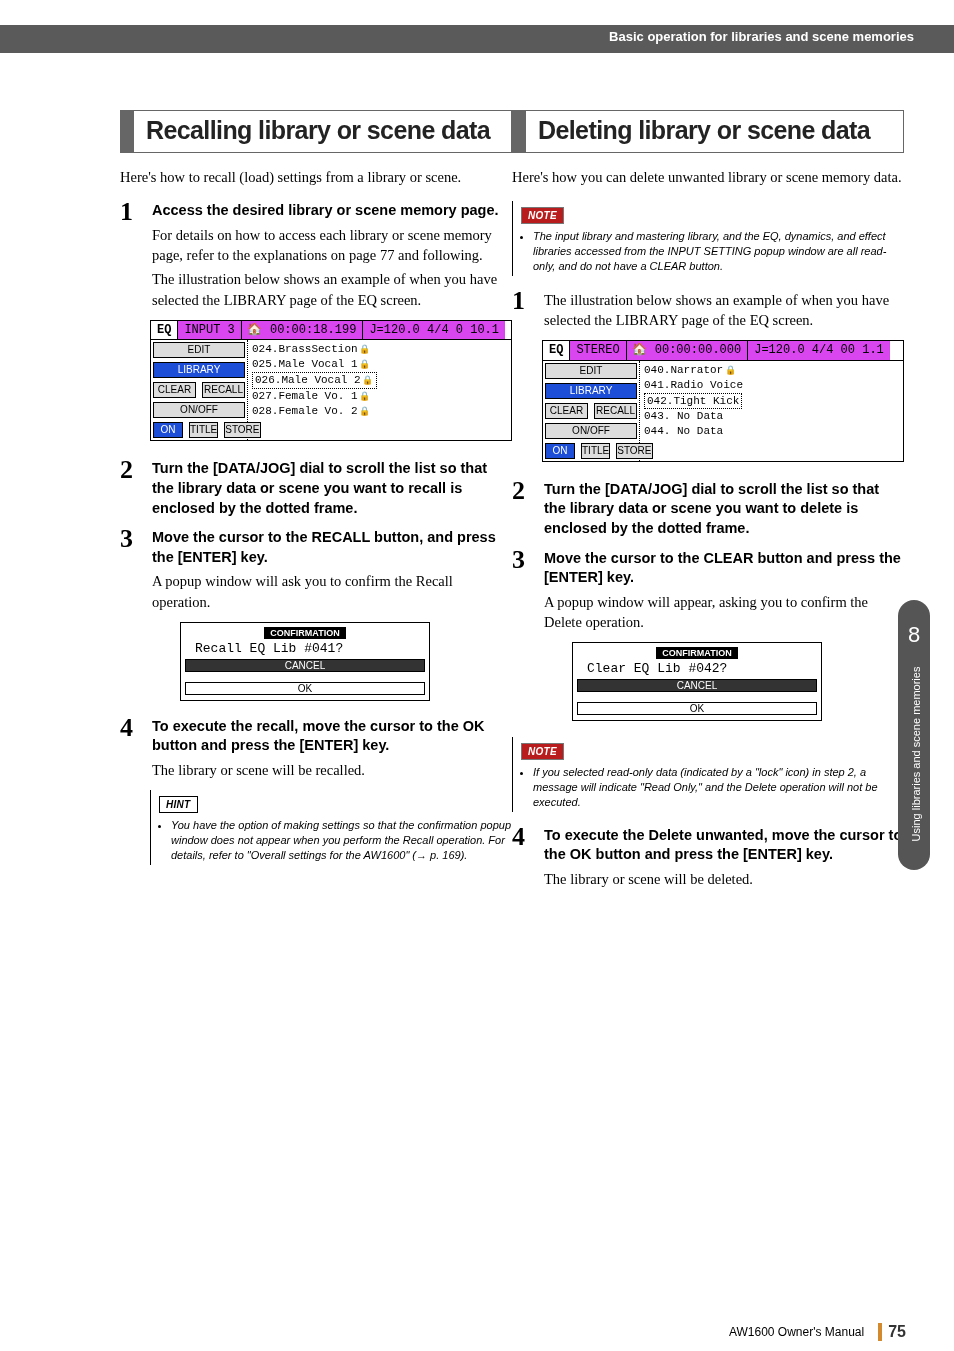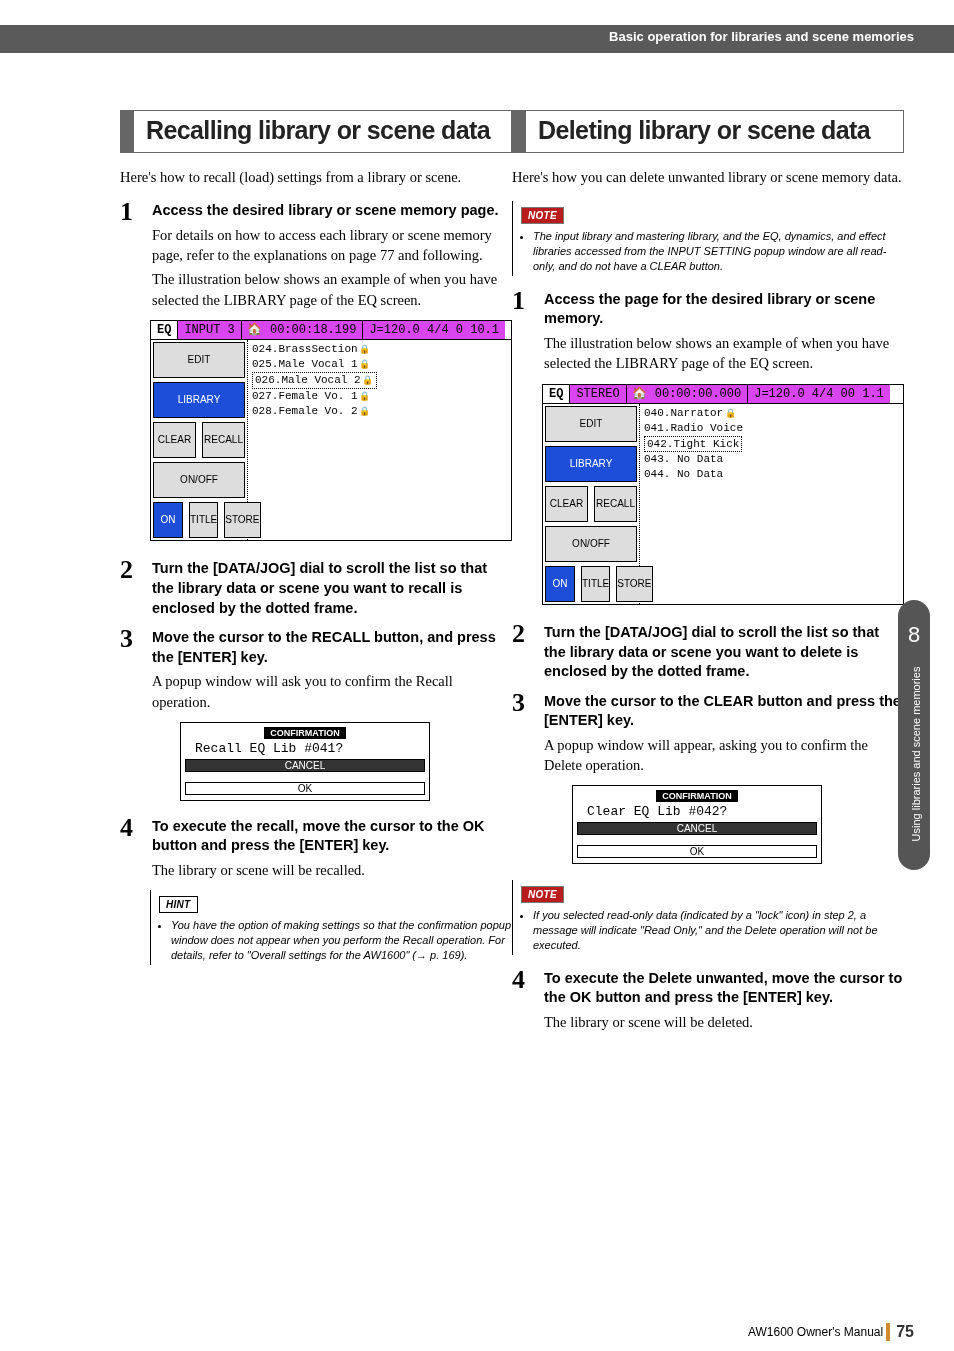--- a/index.html
+++ b/index.html
@@ -20,35 +20,35 @@
   .callout ul { margin:2px 0 0 12px; padding:0; }
   .callout li { font-family:Arial, sans-serif; font-size:11px; font-style:italic; line-height:1.35; list-style:disc; }
   .screenshot-box { border:1px solid #000; margin:10px 0 18px 30px; background:#fff; }
   .lib-screenshot { font-family:"Courier New", monospace; font-size:12px; line-height:1.2; padding:0; }
   .lib-top { display:flex; border-bottom:1px solid #000; }
   .lib-top span { border-right:1px solid #000; padding:2px 6px; background:#d946ef; }
   .lib-top span:first-child { font-weight:bold; background:#fff; }
   .lib-top span:last-child { border-right:none; }
   .lib-row { display:flex; }
   .lib-left { width:96px; display:flex; flex-direction:column; border-right:1px dotted #000; }
-  .lib-left .tagbox { border:1px solid #000; margin:2px; font-size:10px; text-align:center; background:#ddd; padding:11px 0; font-family:Arial, sans-serif; }
+  .lib-left .tagbox { border:1px solid #000; margin:2px; font-size:10px; text-align:center; background:#ddd; padding:1px 0; font-family:Arial, sans-serif; }
   .lib-left .tagbox.on { background:#1d4ed8; color:#fff; }
   .lib-list { flex:1; padding:2px 4px; font-size:11px; line-height:1.35; }
   .lib-list .dotted { border:1px dotted #000; display:inline-block; padding:0 2px; }
   .lock::after { content:"🔒"; font-size:9px; margin-left:2px; }
   .dialog-box { border:1px solid #000; margin:10px auto 16px 60px; width:240px; font-family:"Courier New", monospace; font-size:13px; text-align:center; padding:2px 4px 5px; }
   .dialog-box .dtitle { display:inline-block; background:#000; color:#fff; font-family:Arial, sans-serif; font-size:9px; padding:1px 6px; font-weight:bold; }
   .dialog-box .dline { margin:1px 0 3px; text-align:left; padding-left:10px; }
   .dialog-box .dbtns { display:flex; justify-content:center; gap:10px;flex-direction:column; }
   .dialog-box .dbtn { border:1px solid #000; font-size:10px; padding:0 8px; font-family:Arial, sans-serif; }
   .dialog-box .dbtn.sel { background:#333; color:#fff; }
   .side-tab { position:absolute; right:24px; top:600px; width:32px; height:270px; background:#555; border-radius:16px; }
   .side-tab .num { color:#fff; font-family:Arial, sans-serif; font-size:22px; text-align:center; margin-top:22px; }
   .side-tab .lbl { color:#fff; font-family:Arial, sans-serif; font-size:11px; transform:rotate(-90deg); transform-origin:center; white-space:nowrap; position:absolute; bottom:110px; left:-72px; width:180px; text-align:center; }
-  .footer { position:absolute; bottom:10px; right:40px; font-family:Arial, sans-serif; font-size:12px; display:flex; align-items:center; gap:3px; }
+  .footer { position:absolute; bottom:10px; right:48px; font-family:Arial, sans-serif; font-size:12px; display:flex; align-items:center; gap:14px; }
   .footer .pg { font-size:16px; font-weight:bold; color:#333; border-left:4px solid #d38a2e; padding-left:6px; }
 </style>
 </head>
 <body>
 
 <div class="page">
   <div class="header-bar"></div>
   <div class="header-text">Basic operation for libraries and scene memories</div>
 
   <div class="columns">
@@ -138,21 +138,20 @@
 
       <div class="callout" style="margin-left:0">
         <span class="callout-tag filled">NOTE</span>
         <ul>
             <li>The input library and mastering library, and the EQ, dynamics, and effect libraries accessed from the INPUT SETTING popup window are all read-only, and do not have a CLEAR button.</li>
           </ul>
       </div>
 
       <div class="step">
         <span class="step-num">1</span>
-        <div class="step-head">Access the page for the desired library or scene memory.</div>
         <div class="step-body">The illustration below shows an example of when you have selected the LIBRARY page of the EQ screen.</div>
       </div>
 
       <div class="screenshot-box lib-screenshot">
         <div class="lib-top">
           <span>EQ</span>
           <span>STEREO</span>
           <span>🏠 00:00:00.000</span>
           <span>J=120.0 4/4 00 1.1</span>
         </div>

